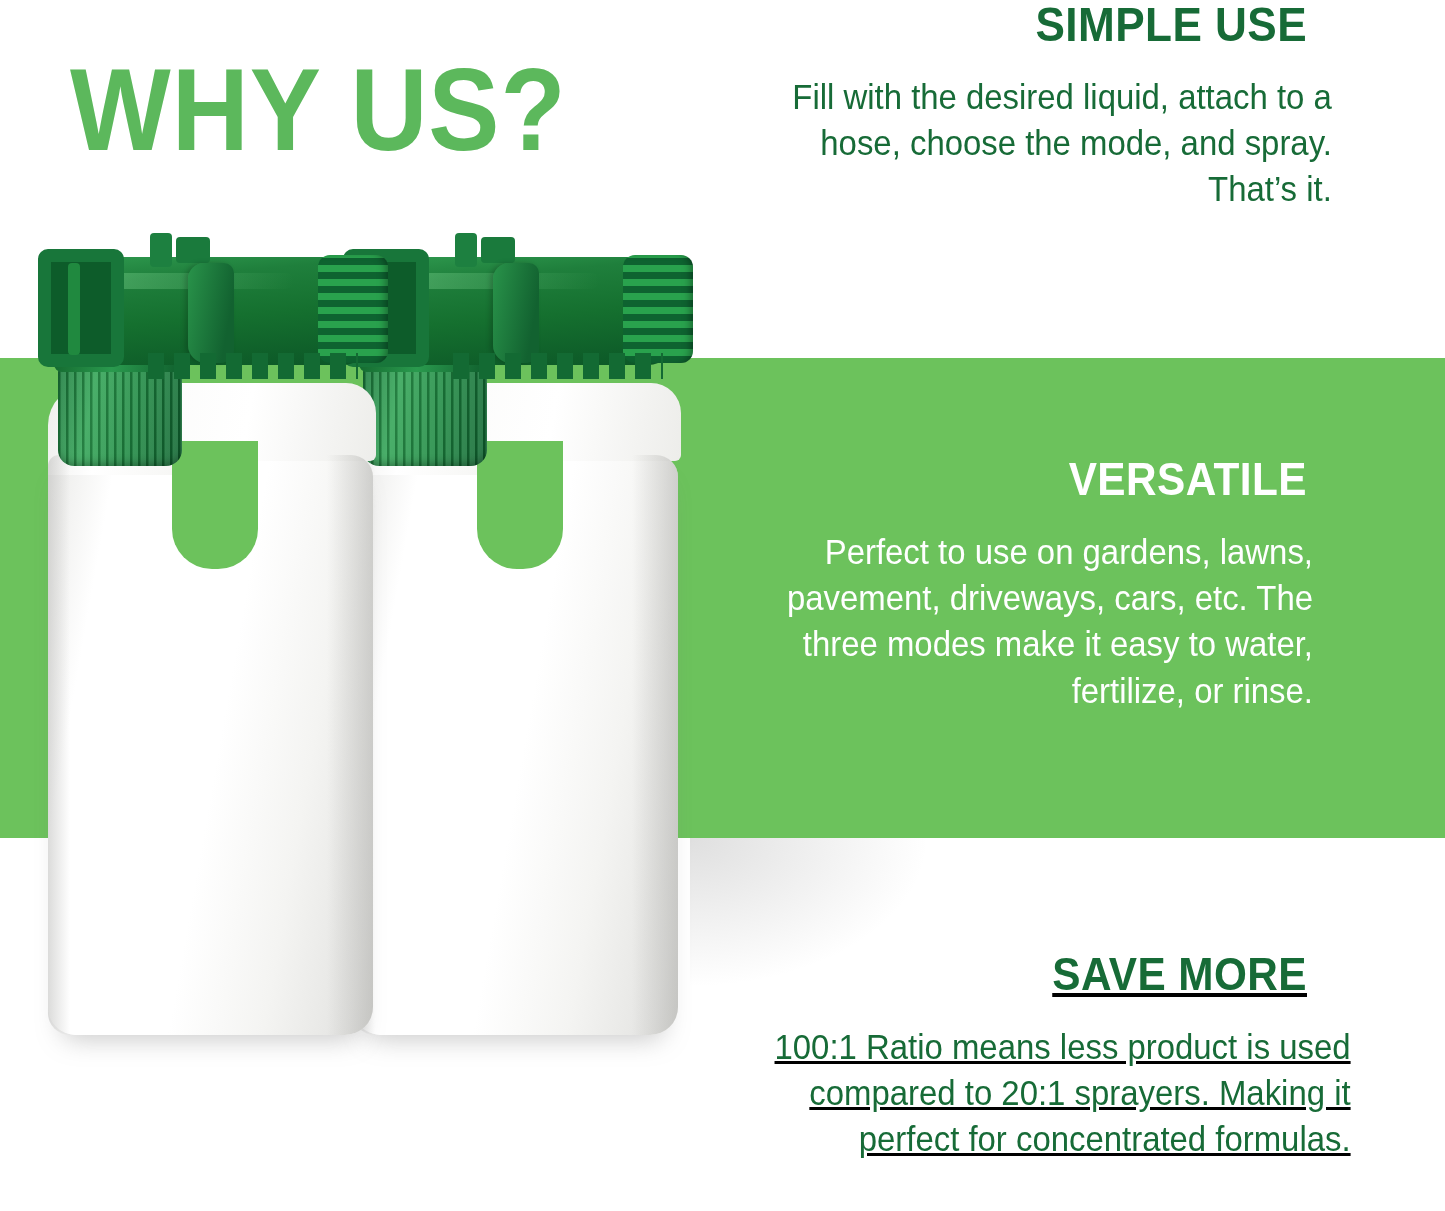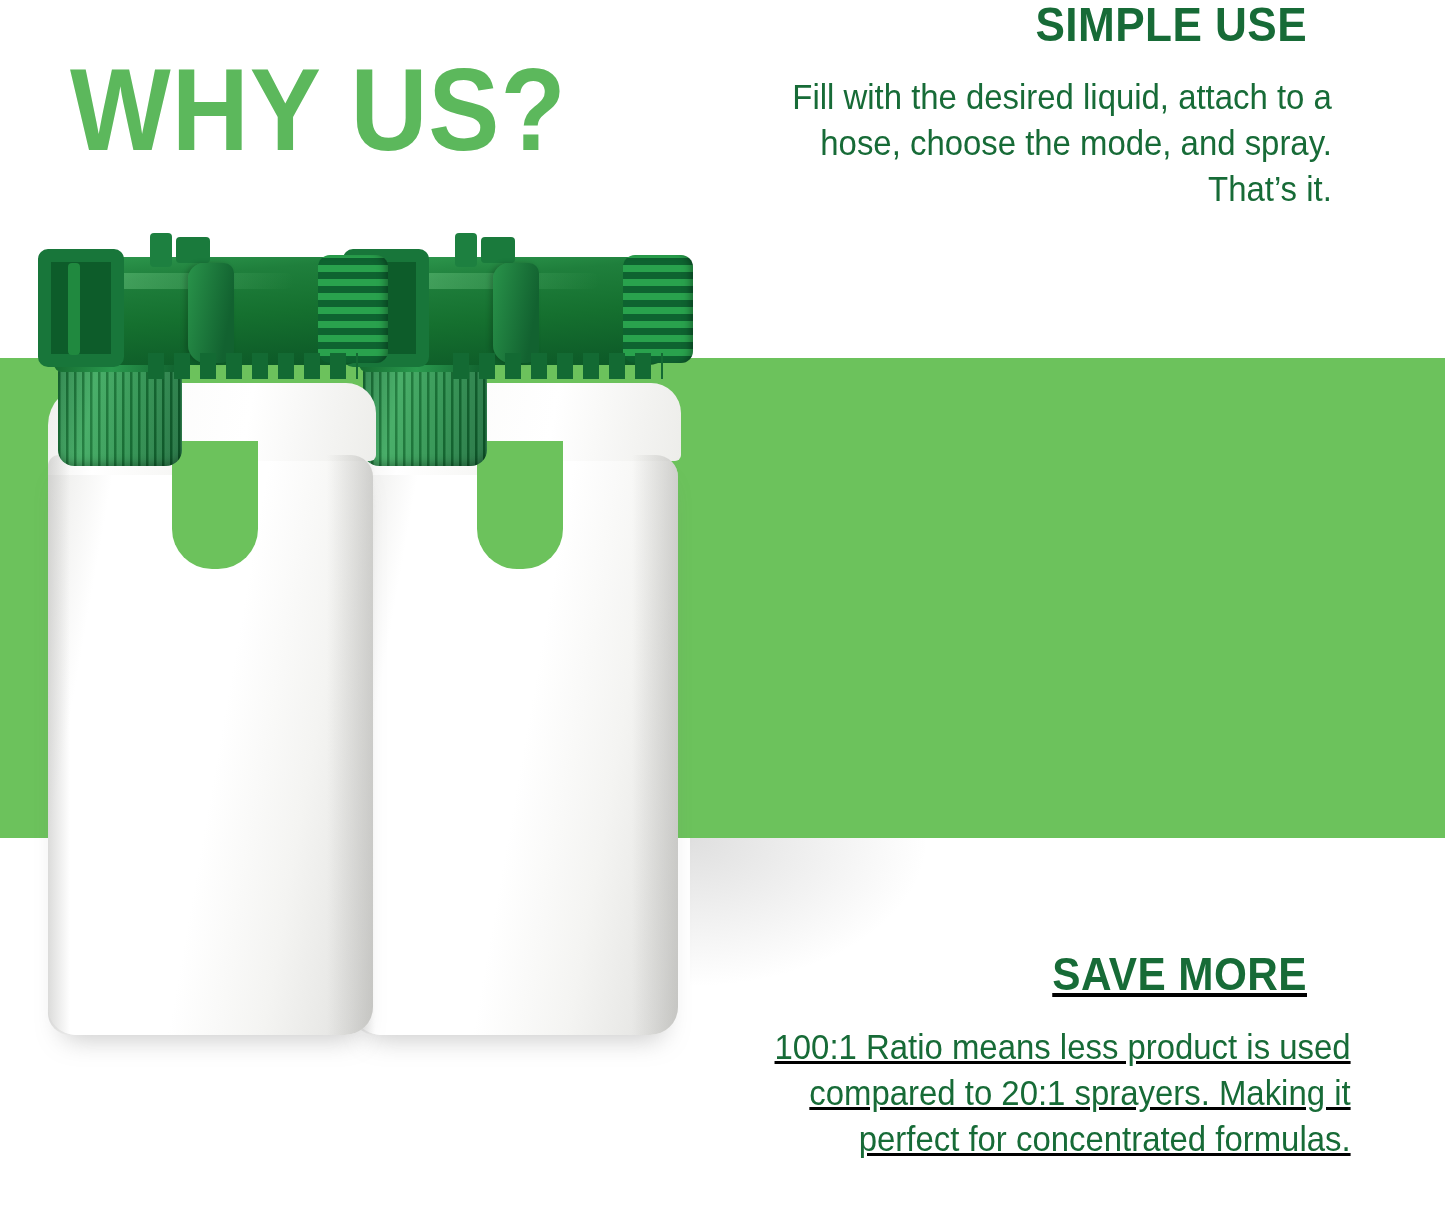--- a/index.html
+++ b/index.html
@@ -343,19 +343,23 @@
 
   </div>
 
   <div class="corner-shade"></div>
 
   <div class="col-right" id="sec-simple">
     <h2 class="feature-heading dark">SIMPLE USE</h2>
     <p class="feature-body dark">Fill with the desired liquid, attach to a hose, choose the mode, and spray. That’s it.</p>
   </div>
 
+  <div class="col-right" id="sec-versatile">
+    <h2 class="feature-heading light">VERSATILE</h2>
+    <p class="feature-body light">Perfect to use on gardens, lawns, pavement, driveways, cars, etc. The three modes make it easy to water, fertilize, or rinse.</p>
+  </div>
 
   <div class="col-right" id="sec-save">
     <h2 class="feature-heading dark">SAVE MORE</h2>
     <p class="feature-body dark">100:1 Ratio means less product is used compared to 20:1 sprayers. Making it perfect for concentrated formulas.</p>
   </div>
 
 </div>
 
 </body></html>

